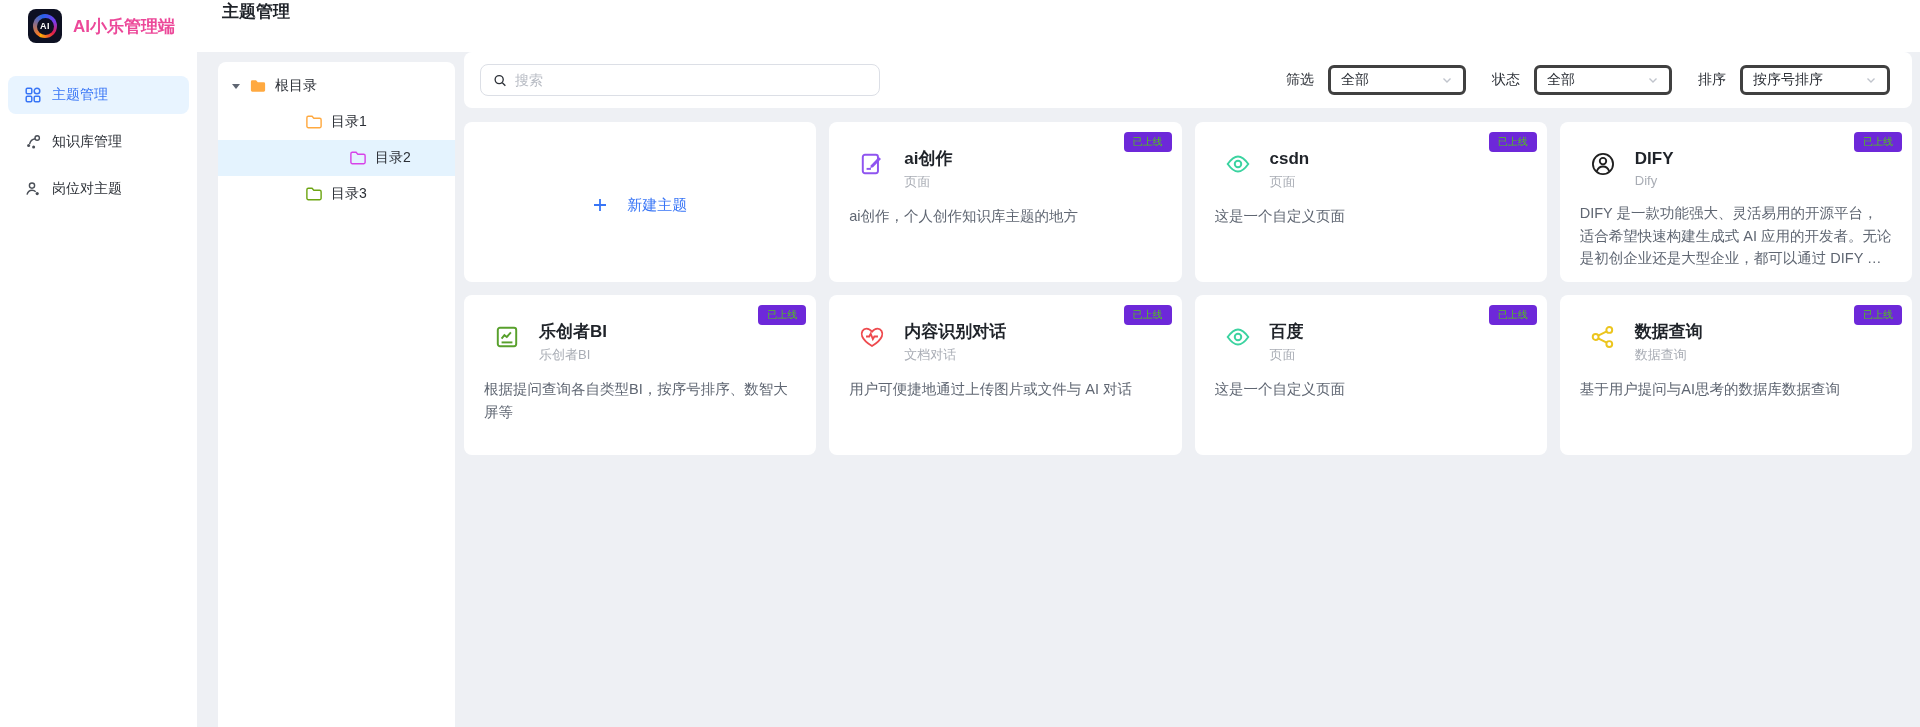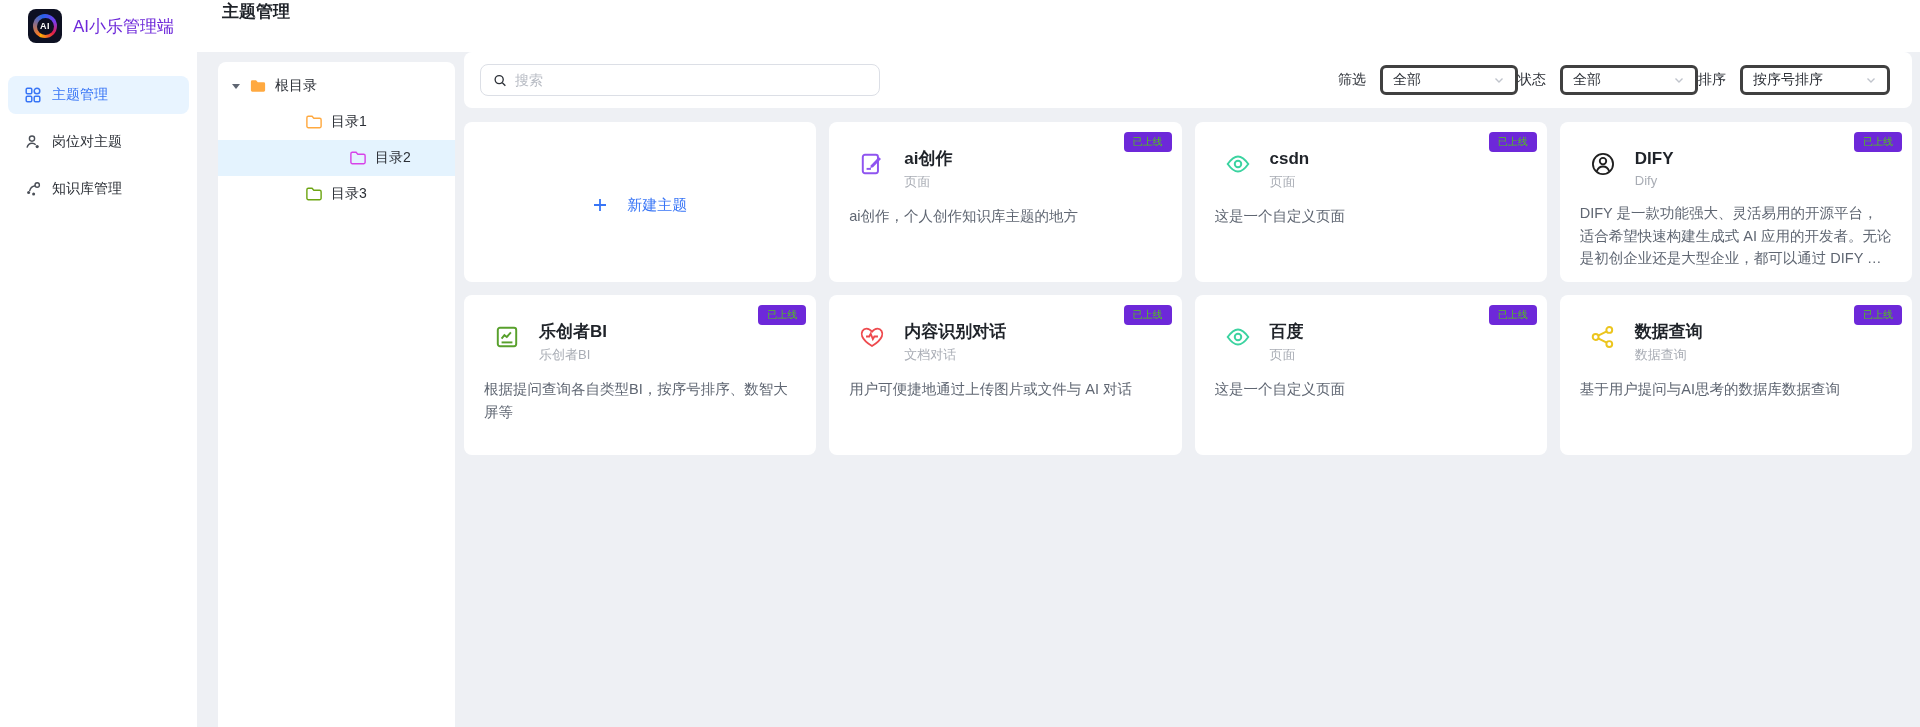--- a/index.html
+++ b/index.html
@@ -5,21 +5,21 @@
   * { box-sizing: border-box; margin: 0; padding: 0; }
   html,body { width:1920px; height:727px; overflow:hidden; }
   body { background:#eef0f4; font-family:"Liberation Sans", sans-serif; position:relative; }
 
   
   .header { position:absolute; top:0; left:0; width:1920px; height:52px; background:#fff; display:flex; z-index:3; }
   .brand { width:197px; flex-shrink:0; display:flex; align-items:center; gap:11px; padding-left:28px; }
   .logo { width:34px; height:34px; border-radius:8px; background:#0d1022; display:flex; align-items:center; justify-content:center; flex-shrink:0; }
   .logo-ring { width:24px; height:24px; border-radius:50%; background:conic-gradient(from 210deg,#ff7a18,#2563eb 38%,#7c3aed 60%,#e11d48 78%,#ffb703); display:flex; align-items:center; justify-content:center; }
   .logo-core { width:17px; height:17px; border-radius:50%; background:#0d1022; color:#fff; font-size:9px; font-weight:bold; display:flex; align-items:center; justify-content:center; letter-spacing:.5px; }
-  .brand-name { font-size:17px; font-weight:400; color:#6d28d9; white-space:nowrap; }
+  .brand-name { font-size:17px; font-weight:700; color:#ec4899; white-space:nowrap; }
   .page-title { margin-left:25px; font-size:17px; font-weight:600; color:#1f2329; }
 
   
   .layout { position:absolute; top:52px; left:0; width:1920px; height:675px; display:flex; }
 
   
   .sidebar { width:197px; flex-shrink:0; background:#fff; padding-top:24px; }
   .side-item { height:38px; margin:0 8px 9px 8px; border-radius:8px; display:flex; align-items:center; gap:11px; padding-left:17px; font-size:14px; color:#2b2f36; cursor:pointer; }
   .side-item svg { flex-shrink:0; }
   .side-item.active { background:#e8f4ff; color:#3875f6; }
@@ -30,21 +30,21 @@
   .tree-row.root { padding-left:13px; gap:8px; }
   .tree-row.child { padding-left:87px; gap:8px; }
   .tree-row.selected { background:#e4f3fe;justify-content:center; }
 
   
   .content { flex:1; margin:0 8px 0 9px; display:flex; flex-direction:column; min-width:0; }
   .toolbar { height:56px; background:#fff; border-radius:8px; display:flex; align-items:center; justify-content:space-between; padding:0 22px 0 16px; flex-shrink:0; }
   .search-box { width:400px; height:32px; border:1px solid #dcdfe6; border-radius:8px; display:flex; align-items:center; gap:8px; padding:0 12px; background:#fff; }
   .search-box input { border:none; outline:none; width:100%; font-size:14px; color:#2b2f36; background:transparent; }
   .search-box input::placeholder { color:#b8bcc4; }
-  .filters { display:flex; align-items:center; }
+  .filters { display:flex; align-items:center; gap:26px; }
   .filter-group { display:flex; align-items:center; gap:14px; font-size:14px; color:#2b2f36; }
   .select { height:30px; border:3px solid #404040; border-radius:6px; display:flex; align-items:center; justify-content:space-between; padding:0 10px; font-size:14px; color:#2b2f36; background:#fff; cursor:pointer; }
   .select.w1 { width:138px; }
   .select.w2 { width:138px; }
   .select.w3 { width:150px; }
 
   
   .grid { margin-top:14px; display:grid; grid-template-columns:repeat(4,1fr); gap:13px; }
   .card { position:relative; height:160px; background:#fff; border-radius:8px; padding:26px 20px 20px 20px; cursor:pointer; }
   .card.new { display:flex; align-items:center; justify-content:center; }
@@ -78,34 +78,34 @@
       <svg width="16" height="16" viewBox="0 0 16 16" fill="none" stroke="#3875f6" stroke-width="1.5">
         <rect x="1.2" y="1.2" width="5.6" height="5.6" rx="1.2"></rect>
         <rect x="9.2" y="1.2" width="5.6" height="5.6" rx="2.8"></rect>
         <rect x="1.2" y="9.2" width="5.6" height="5.6" rx="1.2"></rect>
         <rect x="9.2" y="9.2" width="5.6" height="5.6" rx="1.2"></rect>
       </svg>
       <span>主题管理</span>
     </div>
     <div class="side-item">
       <svg width="16" height="16" viewBox="0 0 16 16" fill="none" stroke="#4a4f57" stroke-width="1.4">
-        <circle cx="7" cy="4.6" r="2.6"></circle>
-        <path d="M2 13.6c.8-3 2.8-4.4 5-4.4 1.4 0 2.7.5 3.7 1.6"></path>
-        <circle cx="12.2" cy="12.6" r="1.6" fill="#4a4f57" stroke="none"></circle>
-      </svg>
-      <span>岗位对主题</span>
-    </div>
-    <div class="side-item">
-      <svg width="16" height="16" viewBox="0 0 16 16" fill="none" stroke="#4a4f57" stroke-width="1.4">
         <circle cx="12.2" cy="4" r="2.2"></circle>
         <circle cx="3.6" cy="11.6" r="1.5" fill="#4a4f57" stroke="none"></circle>
         <circle cx="8.6" cy="13" r="1.5" fill="#4a4f57" stroke="none"></circle>
         <path d="M4.6 10.2c.6-3 2.8-5 5.6-5.4"></path>
       </svg>
       <span>知识库管理</span>
+    </div>
+    <div class="side-item">
+      <svg width="16" height="16" viewBox="0 0 16 16" fill="none" stroke="#4a4f57" stroke-width="1.4">
+        <circle cx="7" cy="4.6" r="2.6"></circle>
+        <path d="M2 13.6c.8-3 2.8-4.4 5-4.4 1.4 0 2.7.5 3.7 1.6"></path>
+        <circle cx="12.2" cy="12.6" r="1.6" fill="#4a4f57" stroke="none"></circle>
+      </svg>
+      <span>岗位对主题</span>
     </div>
   </div>
 
   <div class="tree-panel">
     <div class="tree-row root">
       <svg width="10" height="7" viewBox="0 0 10 7">
           <polygon points="1,1 9,1 5,6" fill="#5f6672"></polygon>
         </svg>
       <svg width="18" height="16" viewBox="0 0 20 18">
         <path d="M2 4.2A1.6 1.6 0 0 1 3.6 2.6h4.2l2 2.2h6.6A1.6 1.6 0 0 1 18 6.4v7.4A1.6 1.6 0 0 1 16.4 15.4H3.6A1.6 1.6 0 0 1 2 13.8z" fill="#ffa940"></path>

